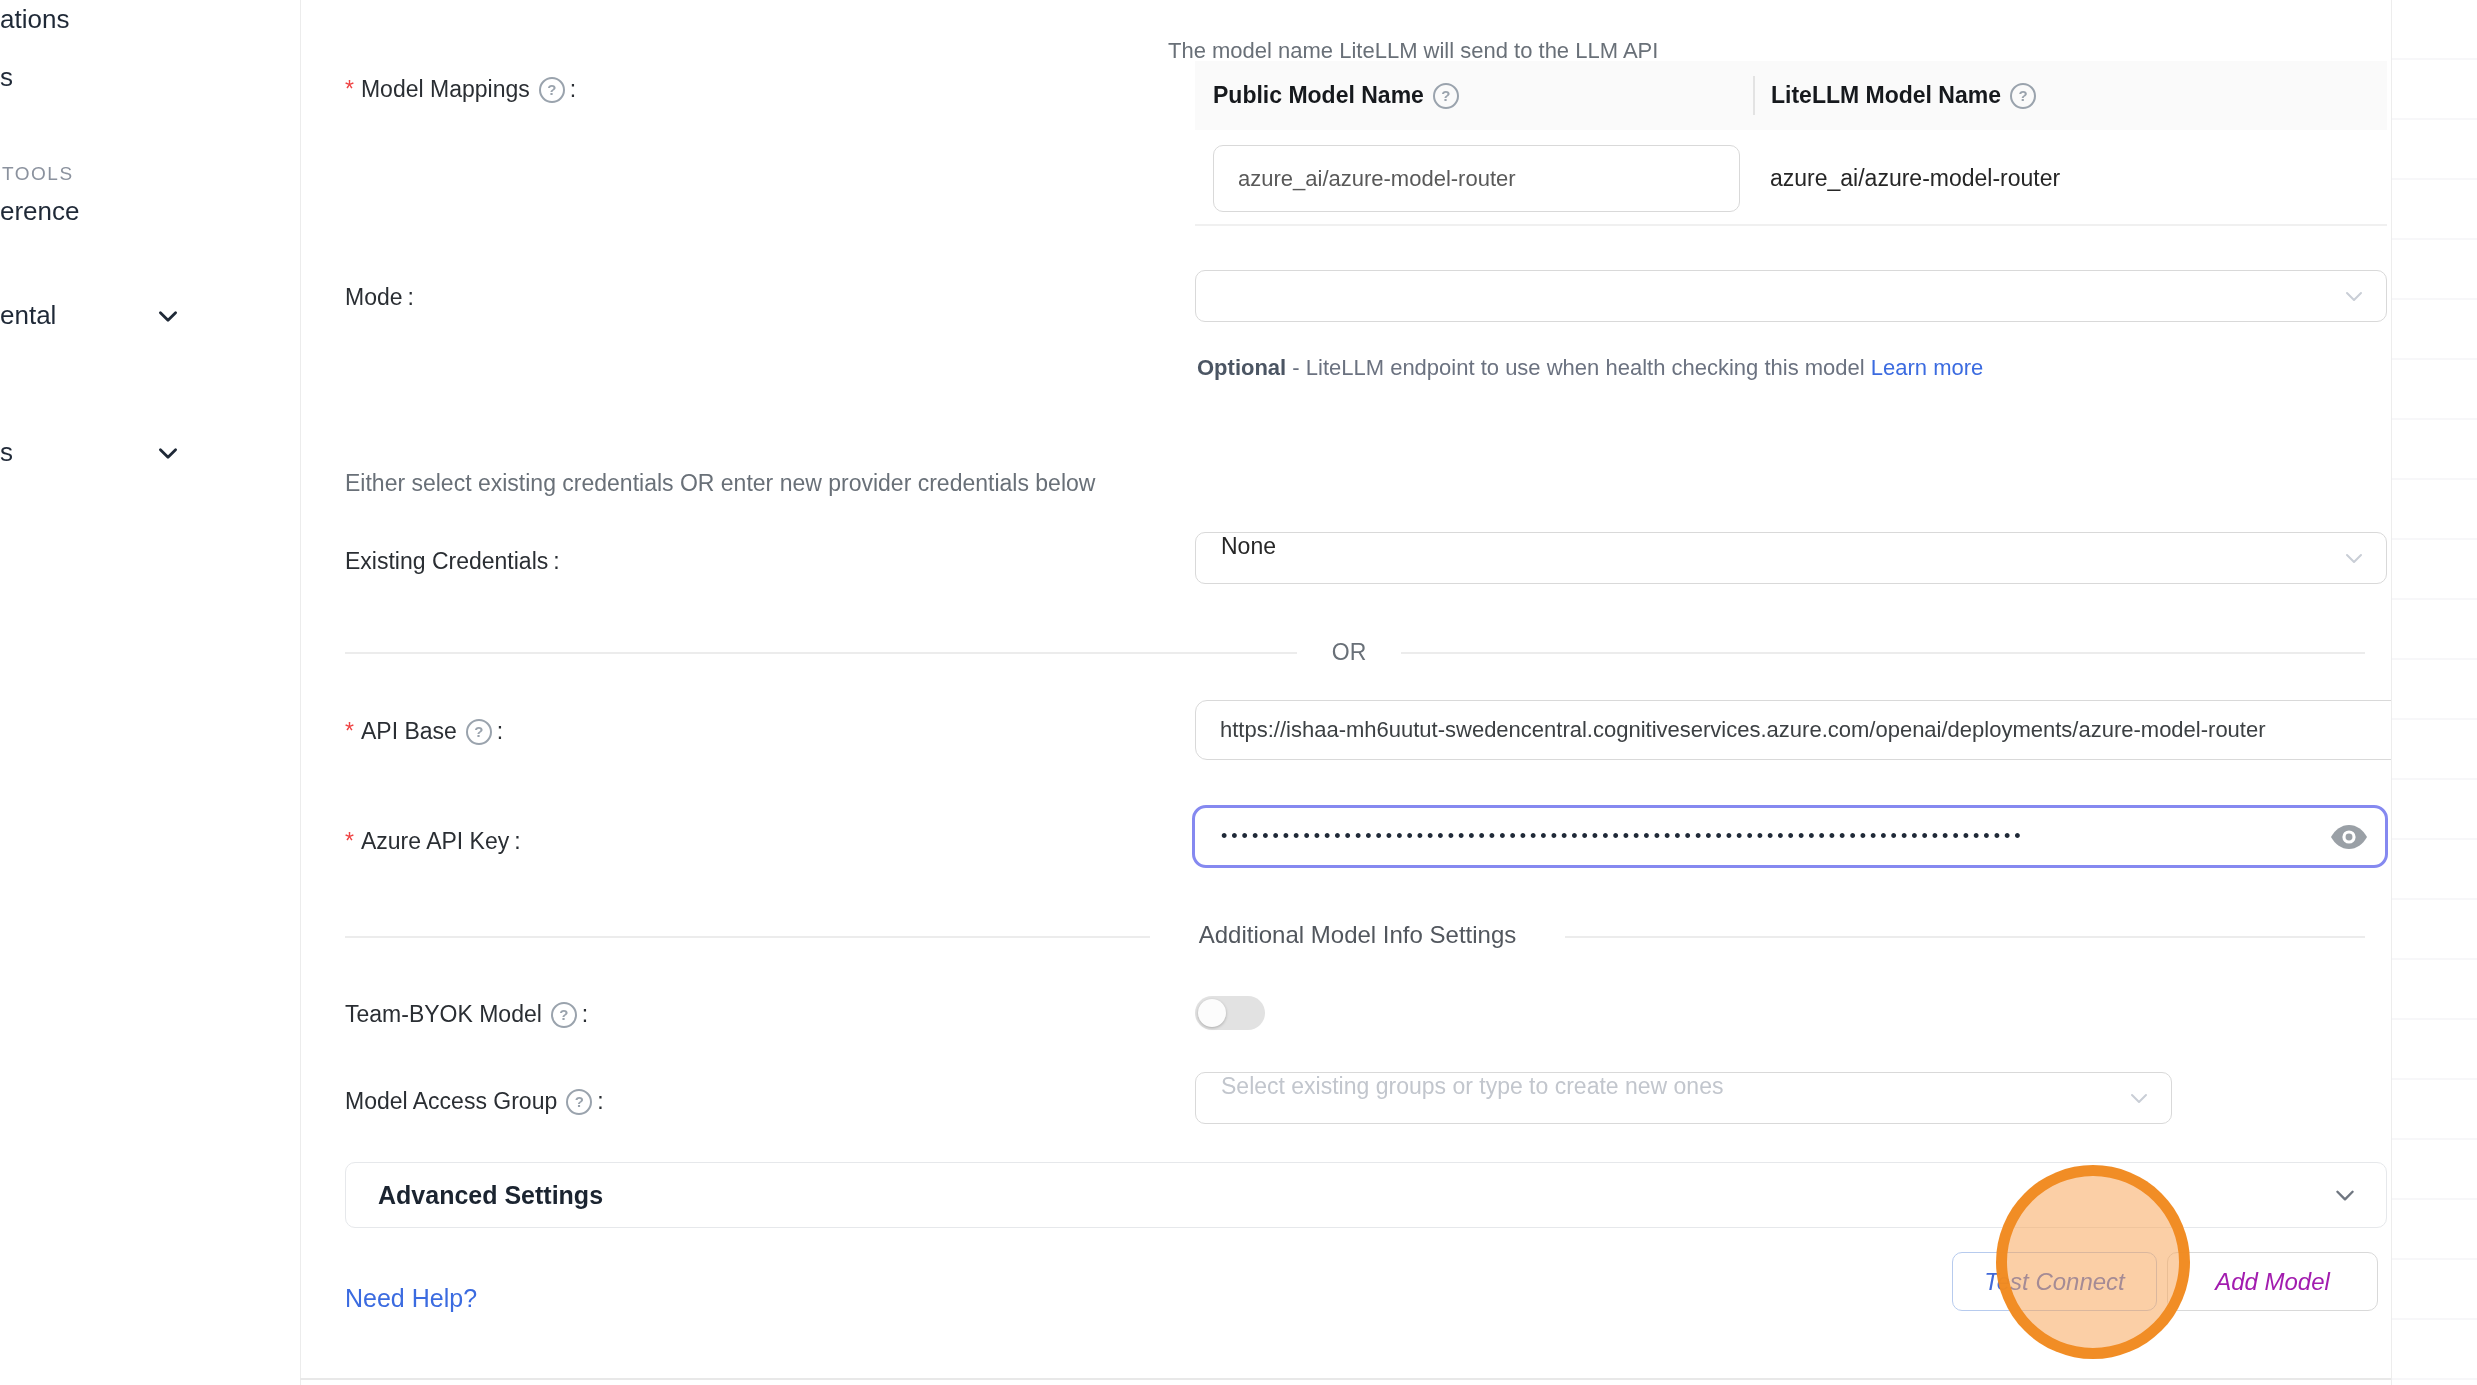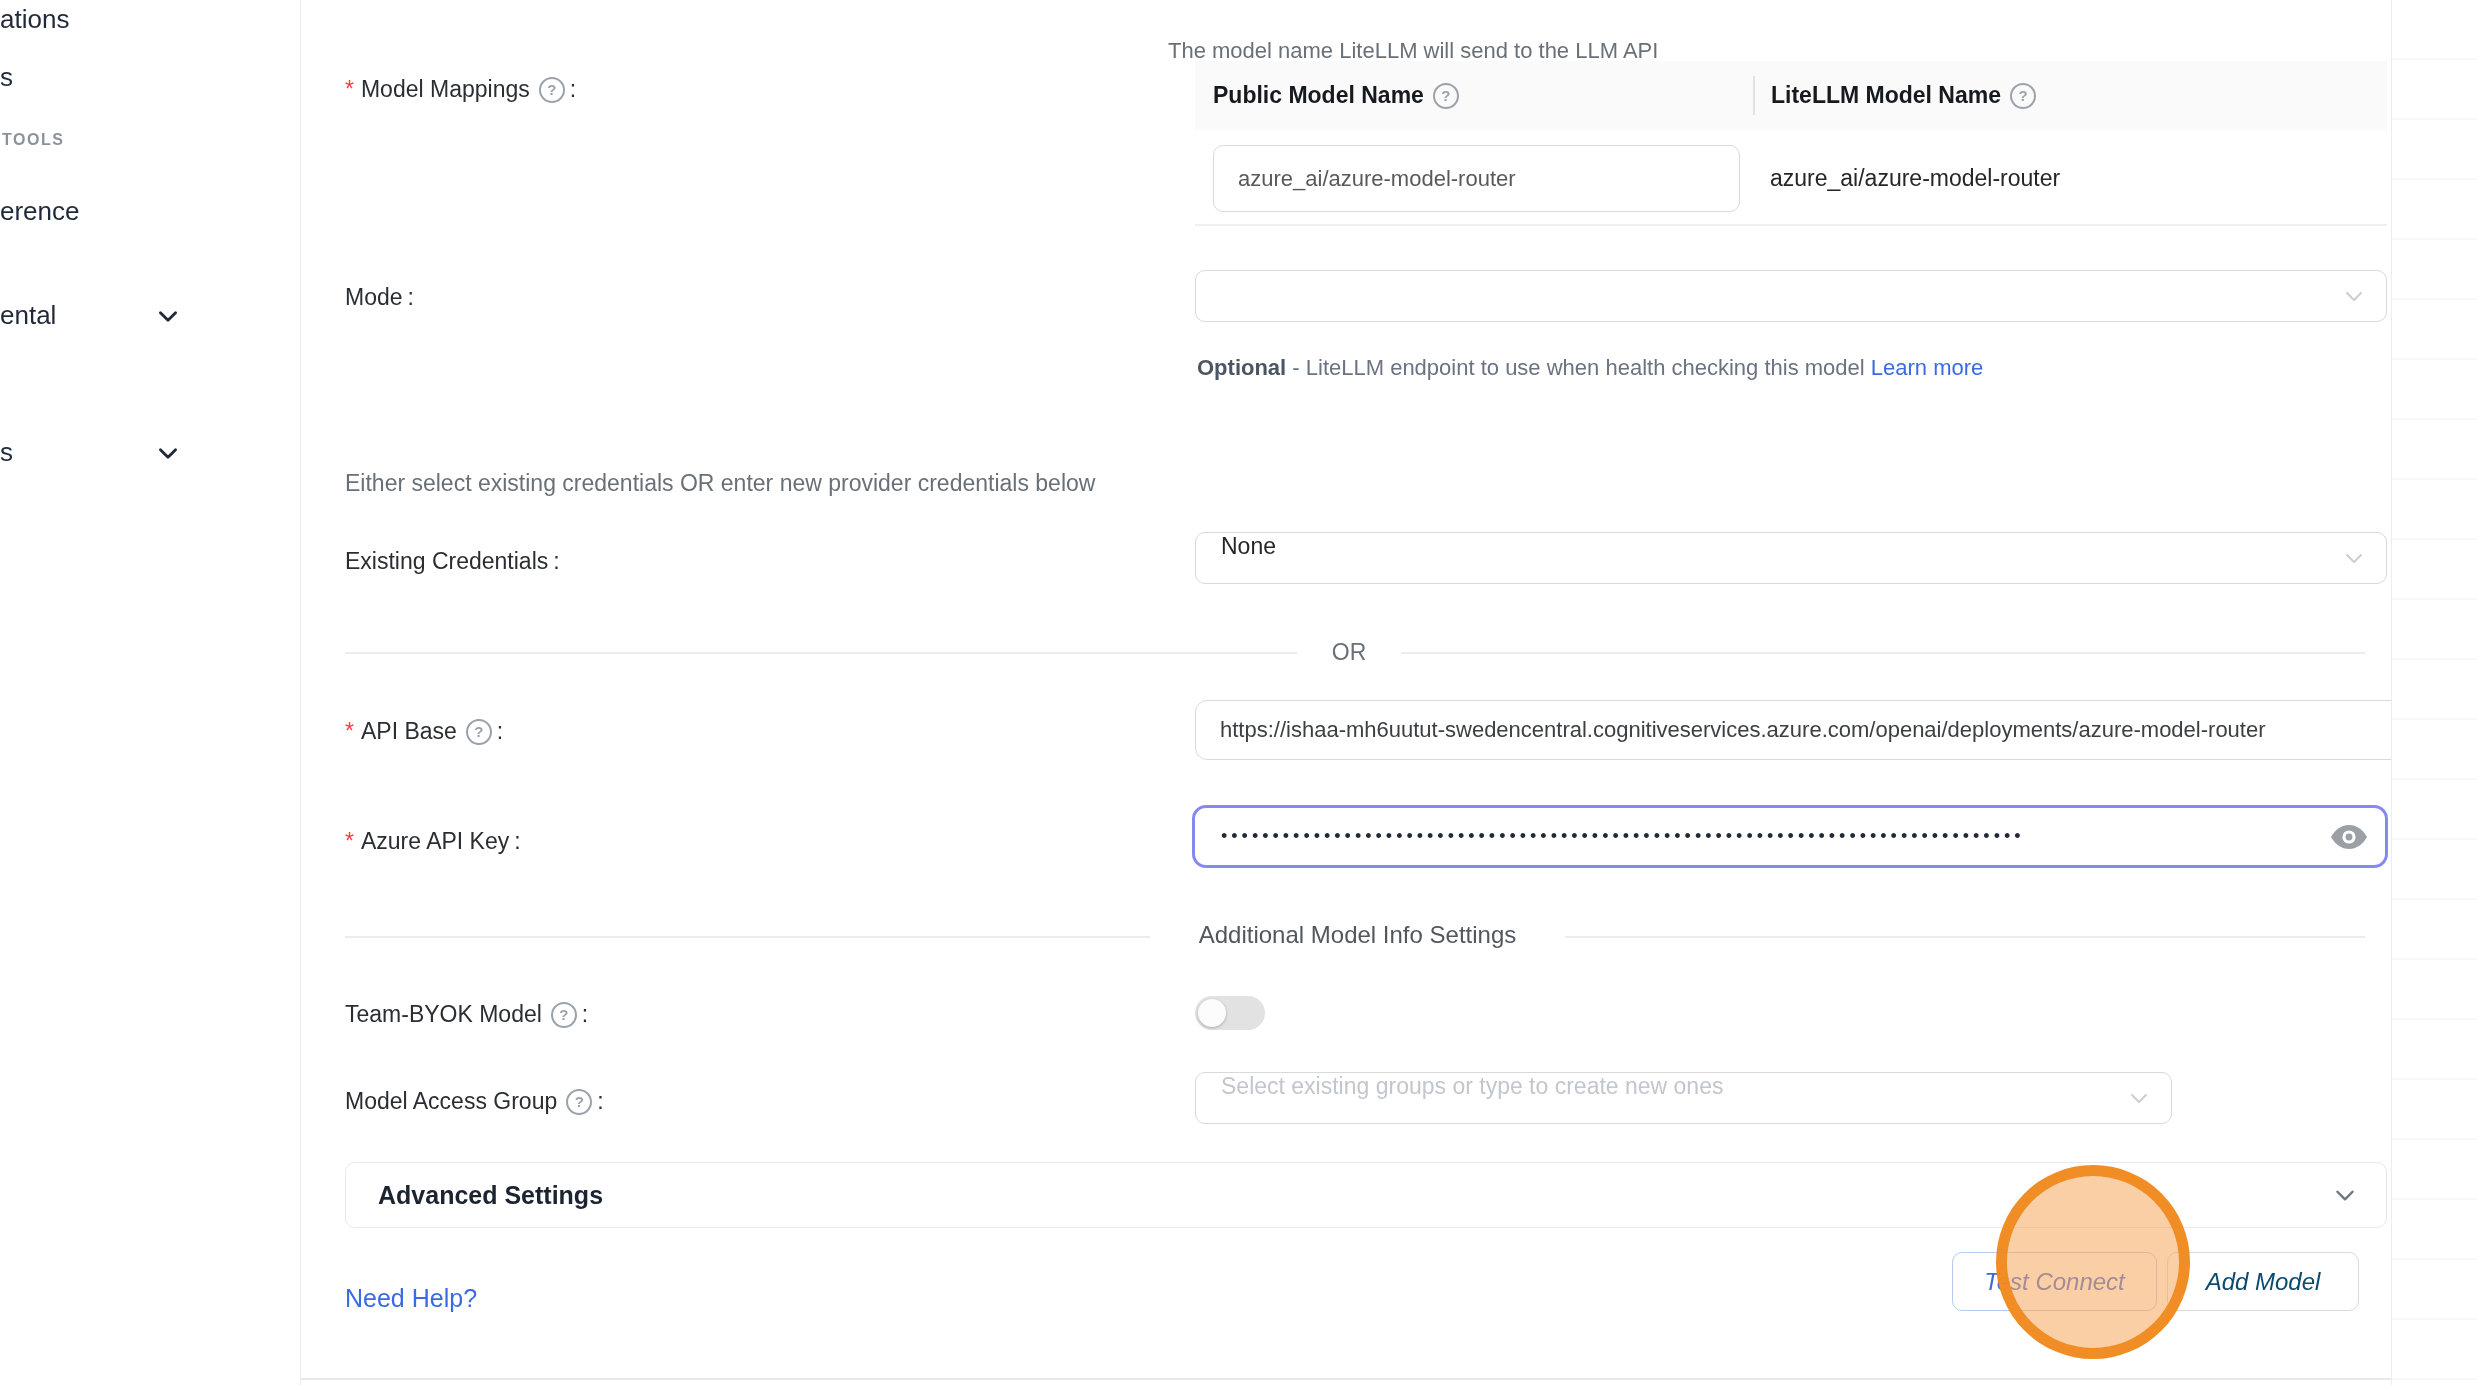--- a/index.html
+++ b/index.html
@@ -2,21 +2,21 @@
 <html><head>
 <meta charset="utf-8">
 <style>
   * { margin:0; padding:0; box-sizing:border-box; }
   html,body { width:2477px; height:1385px; background:#fff; font-family:"Liberation Sans","DejaVu Sans",sans-serif; }
   #canvas { position:relative; width:2477px; height:1385px; overflow:hidden; background:#fff; }
   .abs { position:absolute; }
 
   
   .sb-item { position:absolute; left:0; font-size:26px; color:#1f2937; white-space:nowrap; }
-  .sb-section { position:absolute; left:2px; font-size:16px; font-weight:700; letter-spacing:1.5px; color:#8b929e; }
+  .sb-section { position:absolute; left:2px; font-size:19px; font-weight:400; letter-spacing:1.5px; color:#8b929e;margin-top:32px; }
   .sb-chev { position:absolute; width:26px; height:26px; }
 
   
   .field-label { position:absolute; display:flex; align-items:center; font-size:23px; color:#2a2e33; white-space:nowrap; }
   .req { color:#ef4444; margin-right:7px; font-size:23px; }
   .colon { margin-left:5px; color:#2a2e33; }
   .help-icon { display:inline-flex; align-items:center; justify-content:center; width:26px; height:26px; margin-left:9px;
                border:2px solid #9aa3ad; border-radius:50%; color:#9aa3ad; font-size:15px; font-weight:700; }
 
   .muted { color:#697078; }
@@ -53,21 +53,21 @@
   .adv-panel { position:absolute; left:345px; top:1162px; width:2042px; height:66px; border:1.5px solid #e6e8eb; border-radius:10px;
                background:#fff; display:flex; align-items:center; }
   .adv-panel .t { font-size:25px; font-weight:700; color:#1b2430; padding-left:32px; }
   .adv-chev { position:absolute; right:28px; top:50%; transform:translateY(-50%); width:26px; height:26px; }
 
   .link { color:#3b6be0; }
 
   .btn { position:absolute; top:1252px; height:59px; border-radius:10px; background:#fff; display:flex; align-items:center;
          justify-content:center; font-size:24px; cursor:pointer;font-style:italic; }
   .btn-test { left:1952px; width:205px; border:1.5px solid #b7cbee; color:#4169d9; }
-  .btn-add { left:2167px; width:192px; border:1.5px solid #d9d9d9; color:#0c4a6e; }
+  .btn-add { left:2167px; width:211px; border:1.5px solid #d9d9d9; color:#a21caf; }
 
   .highlight-circle { position:absolute; left:1996px; top:1165px; width:194px; height:194px; border-radius:50%;
                       border:11px solid rgba(240,137,31,0.95); background:rgba(247,168,92,0.55); z-index:5; }
 
   .hline { position:absolute; background:#e8e8e8; height:1.5px; }
   .vline { position:absolute; background:#ededed; width:1px; }
   .right-strip { position:absolute; left:2392px; top:0; width:85px; height:1385px;
                  background:repeating-linear-gradient(to bottom,#ffffff 0 58px,#f7f7f9 58px 60px); }
 </style>
 </head>

